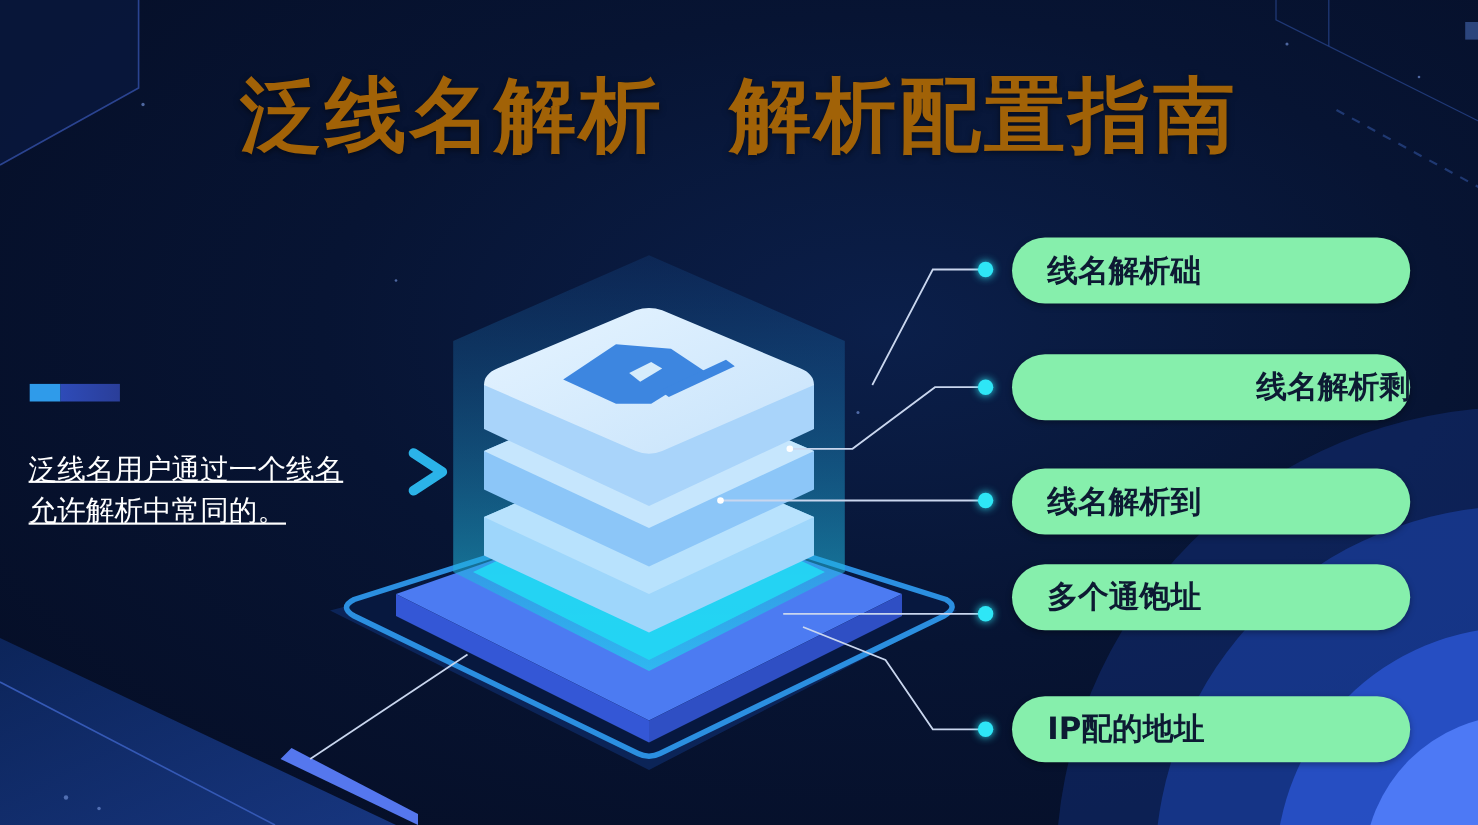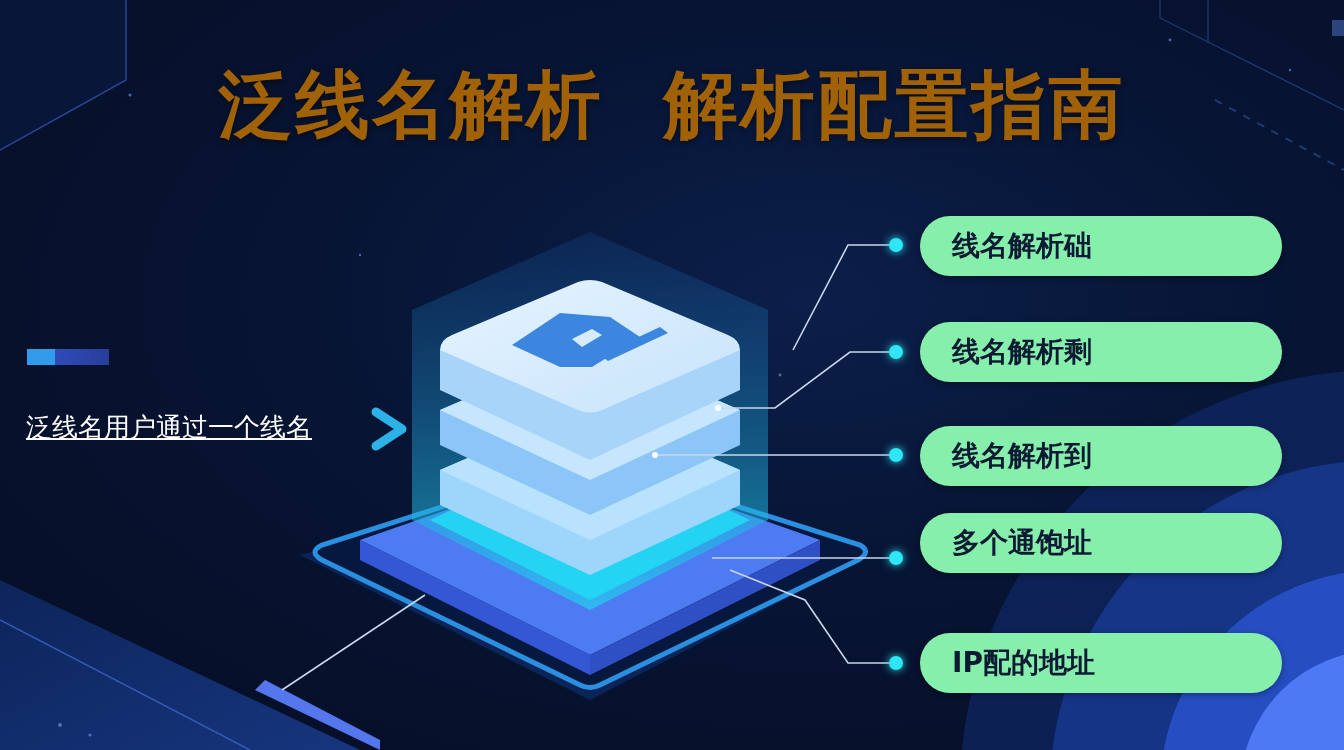--- a/index.html
+++ b/index.html
@@ -88,20 +88,21 @@
 <div class="title">
   <span>泛线名解析</span><span style="display:inline-block;width:60px;"></span><span>解析配置指南</span>
 </div>
 
 <div class="accent-bar">
     <div class="a"></div>
     <div class="b"></div>
   </div>
 <div class="desc">
   <div>泛线名用户通过一个线名</div>
+  <div>允许解析中常同的。</div>
 </div>
 <svg class="chevron" viewBox="0 0 44 50">
   <path d="M8,8 L34,25 L8,42" fill="none" stroke="#2bb3e8" stroke-width="9" stroke-linecap="round" stroke-linejoin="round"></path>
 </svg>
 
 <svg class="stage" width="1344" height="750" viewBox="0 0 1344 750">
   <defs>
     <linearGradient id="glow" x1="0" y1="0" x2="0" y2="1">
       <stop offset="0" stop-color="#1a5aa8" stop-opacity="0.25"></stop>
       <stop offset="1" stop-color="#22d4f0" stop-opacity="0.85"></stop>
@@ -152,21 +153,21 @@
 
 <div class="dot" style="left:889px; top:238px;"></div>
 <div class="dot" style="left:889px; top:345px;"></div>
 <div class="dot" style="left:889px; top:448px;"></div>
 <div class="dot" style="left:889px; top:551px;"></div>
 <div class="dot" style="left:889px; top:656px;"></div>
 
 <div class="pill" style="top:216px;">
     <span>线名解析础</span>
   </div>
-<div class="pill" style="top:322px;">
+<div class="pill" style="top:322px;justify-content:flex-end;">
     <span>线名解析剩</span>
   </div>
 <div class="pill" style="top:426px;">
     <span>线名解析到</span>
   </div>
 <div class="pill" style="top:513px;">
     <span>多个通饱址</span>
   </div>
 <div class="pill" style="top:633px;">
     <span>IP配的地址</span>

